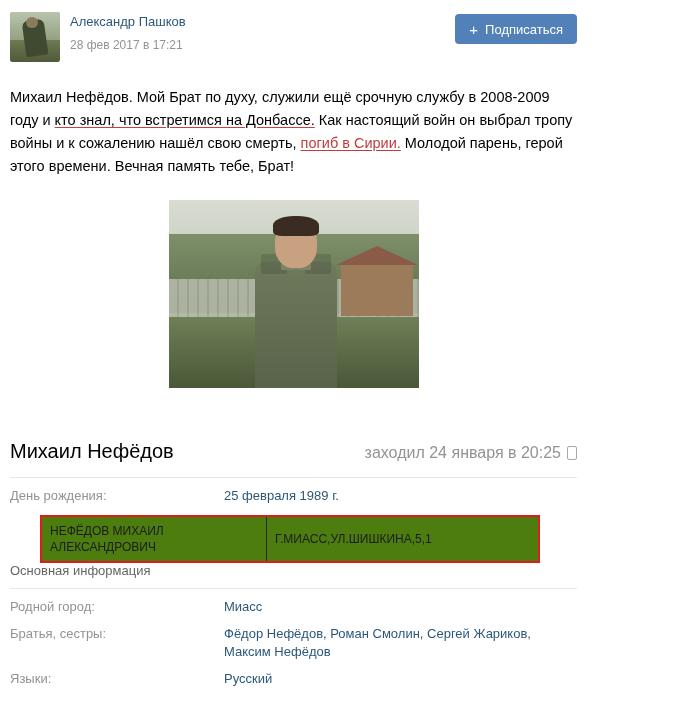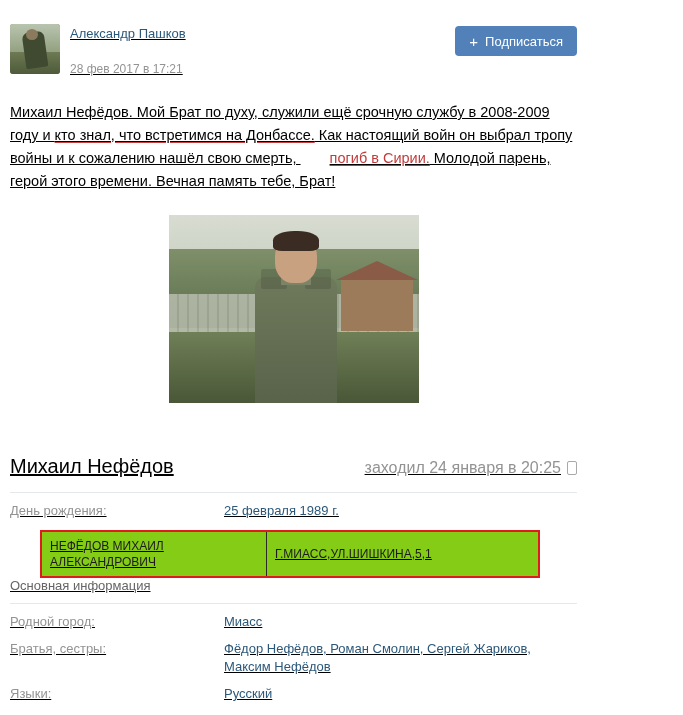--- a/index.html
+++ b/index.html
@@ -14,22 +14,21 @@
     font-size: 13px;
     color: #000000;
     overflow: hidden;
     position: relative;
   }
   .page {
     width: 587px;
     height: 715px;
     position: relative;
     box-sizing: border-box;
-    padding: 12px 10px;
-    text-decoration: underline;
+    padding: 0 10px;
   }
 
   
   .post-header {
     display: flex;
     align-items: flex-start;
     padding-top: 12px;
     position: relative;
   }
   .avatar {
@@ -67,21 +66,21 @@
     color: #2b587a;
     font-size: 13px;
     font-weight: normal;
     line-height: 16px;
     cursor: pointer;
   }
   .post-date {
     color: #939393;
     font-size: 12px;
     line-height: 16px;
-    margin-top: 19px;
+    margin-top: 7px;
   }
   .subscribe-btn {
     position: absolute;
     right: 0;
     top: 14px;
     background: #5181b8;
     color: #ffffff;
     border: none;
     border-radius: 4px;
     height: 30px;
@@ -108,21 +107,20 @@
   .post-text .ul {
     text-decoration: underline;
     text-decoration-color: #c94040;
     text-underline-offset: 2px;
   }
   .post-text .ul-red {
     color: #c23b3b;
     text-decoration: underline;
     text-decoration-color: #c23b3b;
     text-underline-offset: 2px;
-    margin-left: 29px;
   }
 
   
   .photo-wrap {
     margin-top: 22px;
     display: flex;
     justify-content: center;
   }
   .photo {
     width: 250px;
@@ -238,21 +236,21 @@
     margin-left: 44px;
   }
 
   
   .doc-box {
     margin: 10px 0 0 30px;
     width: 500px;
     border: 2px solid #e01b1b;
     display: flex;
     box-sizing: border-box;
-    background: #84cc16;
+    background: #4d7c0f;
   }
   .doc-cell {
     padding: 6px 8px;
     font-size: 12px;
     line-height: 16px;
     color: #1c1c1c;
     box-sizing: border-box;
   }
   .doc-cell.c1 { flex: 0 0 225px; border-right: 1px solid #2a2a2a; }
   .doc-cell.c2 { flex: 0 0 88px; border-right: 1px solid #2a2a2a; display:flex; align-items:center;}

